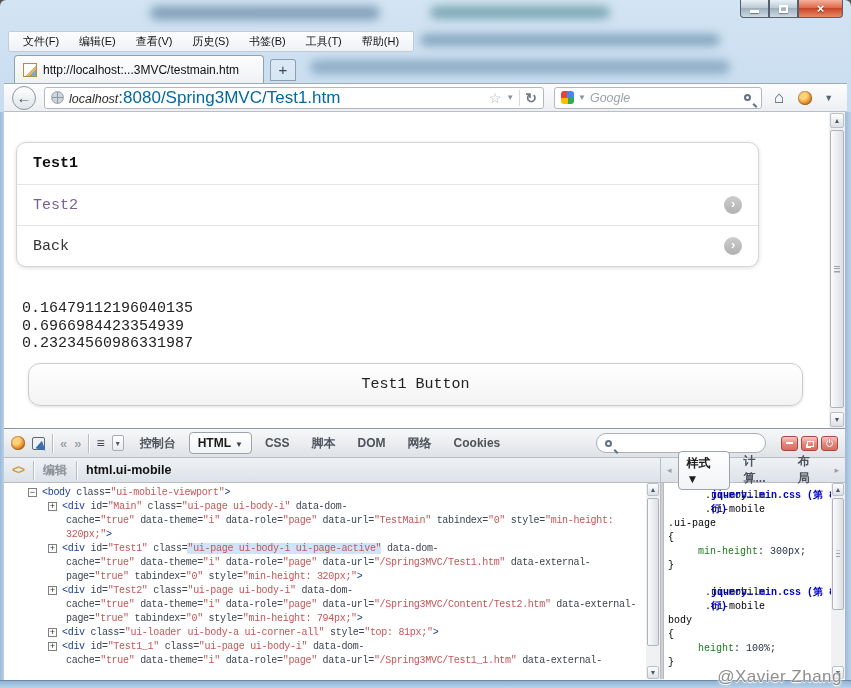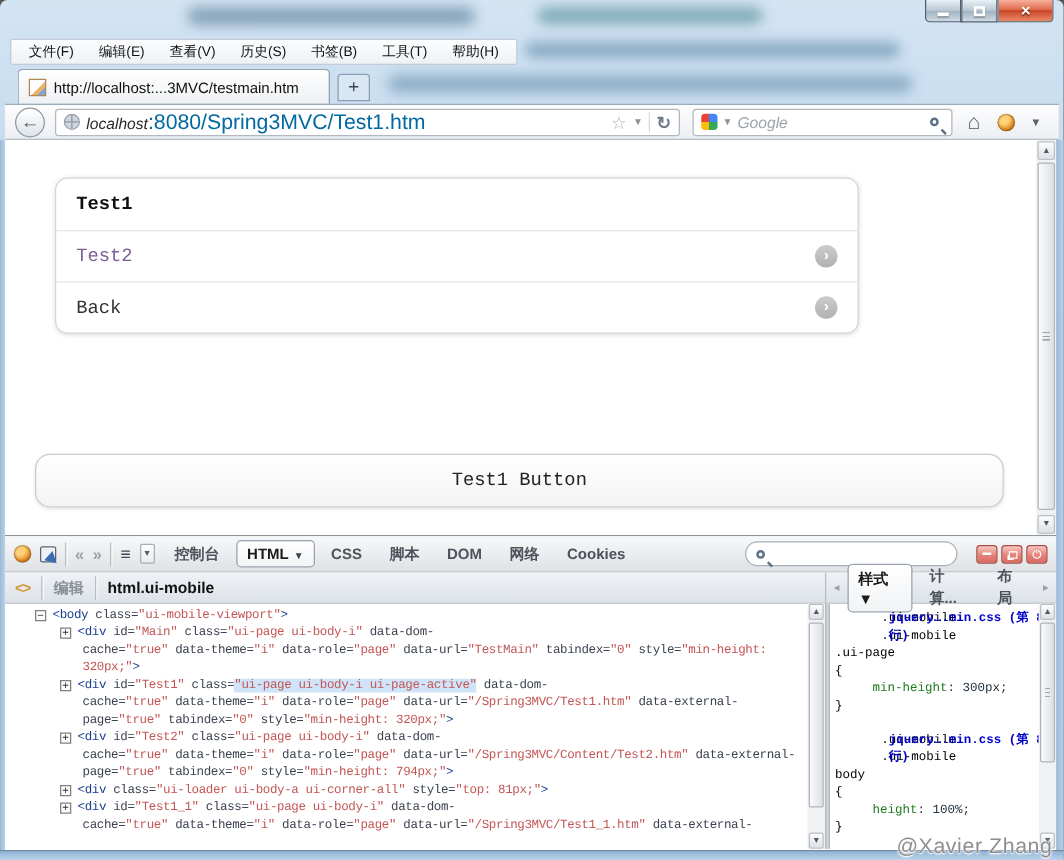--- a/index.html
+++ b/index.html
@@ -68,21 +68,21 @@
   .lens { width:7px; height:7px; border:2px solid #5f7186; border-radius:50%; position:relative; margin-right:4px; flex:0 0 auto;}
   .lens::after { content:""; position:absolute; width:2px; height:5px; background:#5f7186; transform:rotate(-45deg); left:8px; top:7px; }
   .home { margin-left:12px; color:#4e5a66; font-size:17px; line-height:1; }
   .bug { margin-left:14px; width:14px; height:14px; border-radius:50%;
          background:radial-gradient(circle at 35% 30%, #ffd27a 0 30%, #e8912d 60%, #8a4d12 100%); box-shadow:inset 0 0 2px #5b3005; }
   .nav-caret { margin-left:12px; color:#5a6470; font-size:9px; }
 
   
   .content { position:absolute; top:112px; left:4px; width:841px; height:316px; background:#fff; overflow:hidden; }
   .mono { font-family:"Liberation Mono","DejaVu Sans Mono",monospace; }
-  .listview { position:absolute; left:40px; top:30px; width:643px; border:1px solid #d5d5d5; border-radius:10px;
+  .listview { position:absolute; left:12px; top:30px; width:743px; border:1px solid #d5d5d5; border-radius:10px;
               background:#fff; box-shadow:0 1px 4px rgba(0,0,0,.14); overflow:hidden;text-align:center; }
   .lv-row { height:41px; display:flex; align-items:center; padding:0 16px; font-size:15px; border-top:1px solid #e5e5e5; }
   .lv-row:first-child { border-top:none; }
   .lv-header { font-weight:bold; color:#101010; }
   .lv-link0 { color:#7a5e93; }
   .lv-link1 { color:#333; }
   .chevron { margin-left:auto; width:18px; height:18px; border-radius:50%;
              background:linear-gradient(#cccccc,#b1b1b1); color:#fff; font-weight:bold; font-size:12px;
              display:flex; align-items:center; justify-content:center; line-height:1; }
   .numbers { position:absolute; left:18px; top:188px; font-size:15px; color:#222; line-height:17.5px; }
@@ -225,20 +225,25 @@
       <div class="lv-row lv-header">Test1</div>
       <div class="lv-row">
         <span class="lv-link0">Test2</span>
         <span class="chevron">›</span>
       </div>
       <div class="lv-row">
         <span class="lv-link1">Back</span>
         <span class="chevron">›</span>
       </div>
     </div>
+    <div class="numbers mono">
+        <div>0.16479112196040135</div>
+        <div>0.6966984423354939</div>
+        <div>0.23234560986331987</div>
+      </div>
     <div class="page-btn mono">Test1 Button</div>
 
     <div class="vsb" style="right:0;top:0;height:316px;">
       <div class="sb-arrow" style="top:1px;">▲</div>
       <div class="sb-thumb" style="top:18px;height:278px;">
           <div class="sb-grip"></div>
         </div>
       <div class="sb-arrow" style="bottom:1px;">▼</div>
     </div>
   </div>

